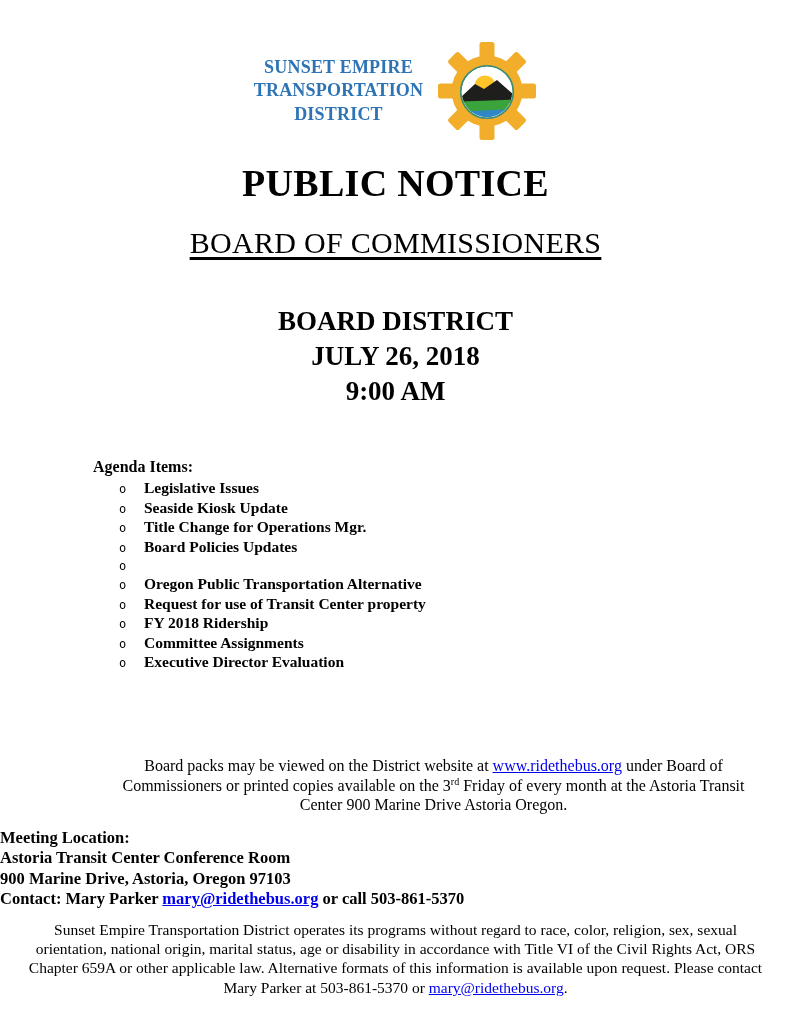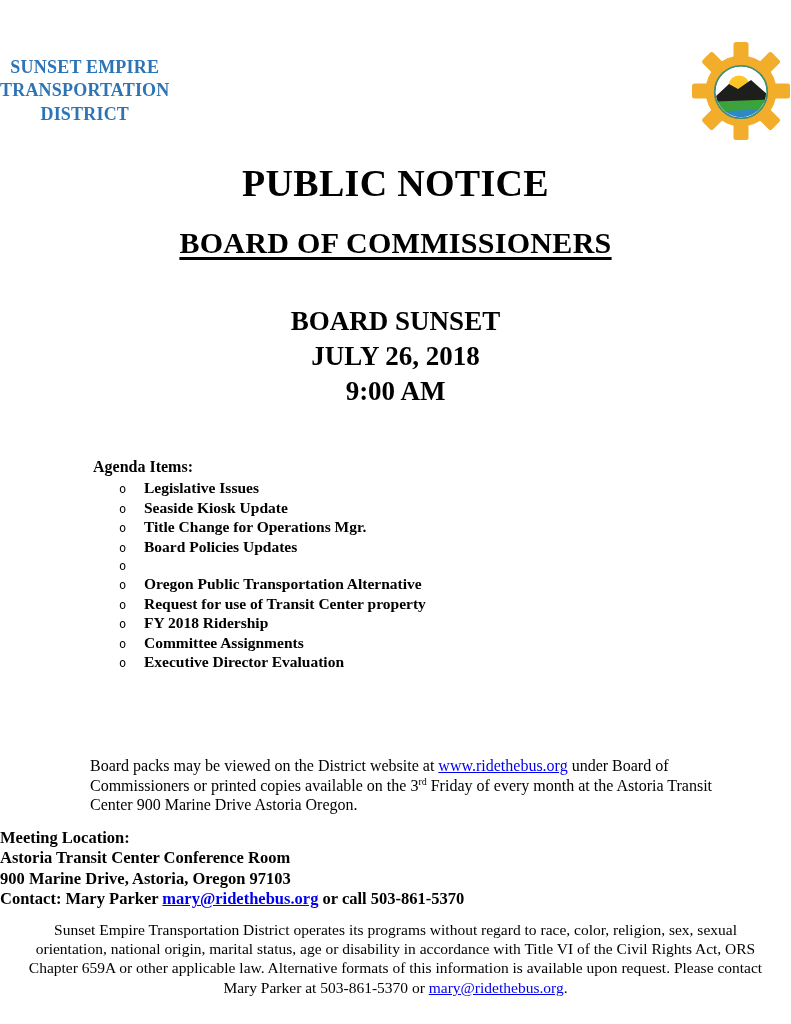--- a/index.html
+++ b/index.html
@@ -10,21 +10,21 @@
     font-family: "Liberation Serif", serif;
     color: #000000;
     overflow: hidden;
     position: relative;
   }
   .page { width: 791px; height: 1024px; padding-top: 40px; }
 
   
   .logo-row {
     display: flex;
-    justify-content: space-between;
+    justify-content: center;
     align-items: center;
     gap: 14px;
     height: 102px;
   }
   .logo-text {
     font-weight: bold;
     font-size: 18px;
     line-height: 1.28;
     text-align: center;
     color: #2E74B5;
@@ -37,21 +37,21 @@
     margin-top: 19px;
     text-align: center;
     font-size: 38px;
     font-weight: bold;
     letter-spacing: 0.3px;
   }
   .h-commissioners {
     margin-top: 21px;
     text-align: center;
     font-size: 30px;
-    font-weight: bold;
+    font-weight: normal;
     text-decoration: underline;
     text-underline-offset: 4px;
     letter-spacing: 0.3px;
   }
   .meeting-block {
     margin-top: 44px;
     text-align: center;
     font-size: 27px;
     font-weight: bold;
     line-height: 1.3;
@@ -74,24 +74,25 @@
     font-size: 12px;
     width: 14px;
     margin-left: 26px;
     flex: 0 0 auto;
   }
   .agenda-item-text { margin-left: 11px; }
 
   
   .board-packs {
     margin-top: 84px;
-    margin-left: 90px;
+    margin-left: 114px;
     margin-right: 38px;
     font-size: 16px;
     line-height: 19.5px;
+    text-align: center;
   }
   sup { font-size: 10px; vertical-align: super; line-height: 0; }
 
   
   .meeting-location {
     margin-top: 13px;
     text-align: left;
     font-size: 16.5px;
     font-weight: bold;
     line-height: 20.5px;
@@ -150,21 +151,21 @@
           <polygon points="24,70.5 77,68 77,80 24,80" fill="#2F87C5"></polygon>
         </g>
       </svg>
     </div>
   </div>
 
   <div class="h-public-notice">PUBLIC NOTICE</div>
   <div class="h-commissioners">BOARD OF COMMISSIONERS</div>
 
   <div class="meeting-block">
-    <div>BOARD SUNSET</div>
+    <div>BOARD DISTRICT</div>
     <div>JULY 26, 2018</div>
     <div>9:00 AM</div>
   </div>
 
   <div class="agenda">
     <div class="agenda-title">Agenda Items:</div>
     <ul class="agenda-list">
       <li>
           <span class="agenda-bullet">o</span>
           <span class="agenda-item-text">Legislative Issues</span>

